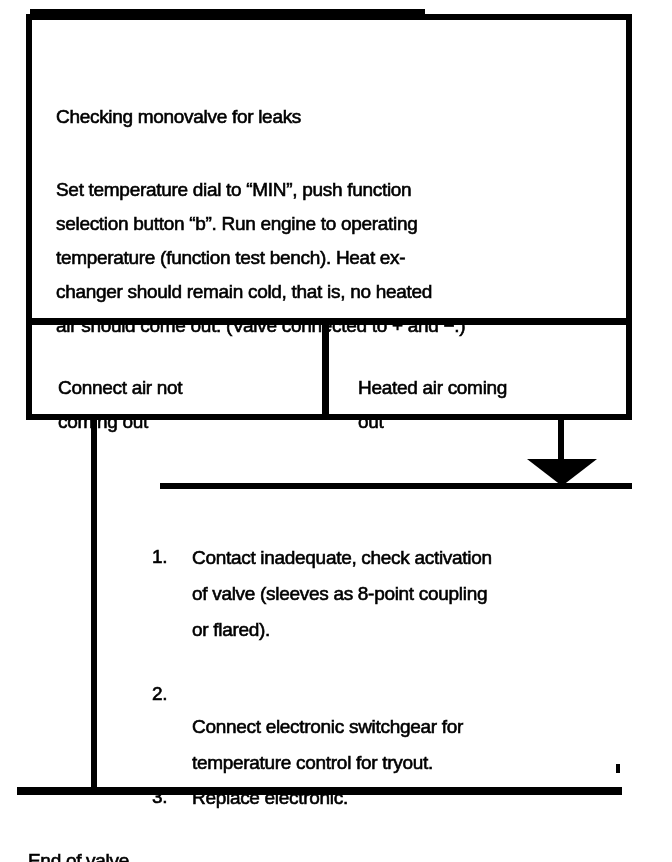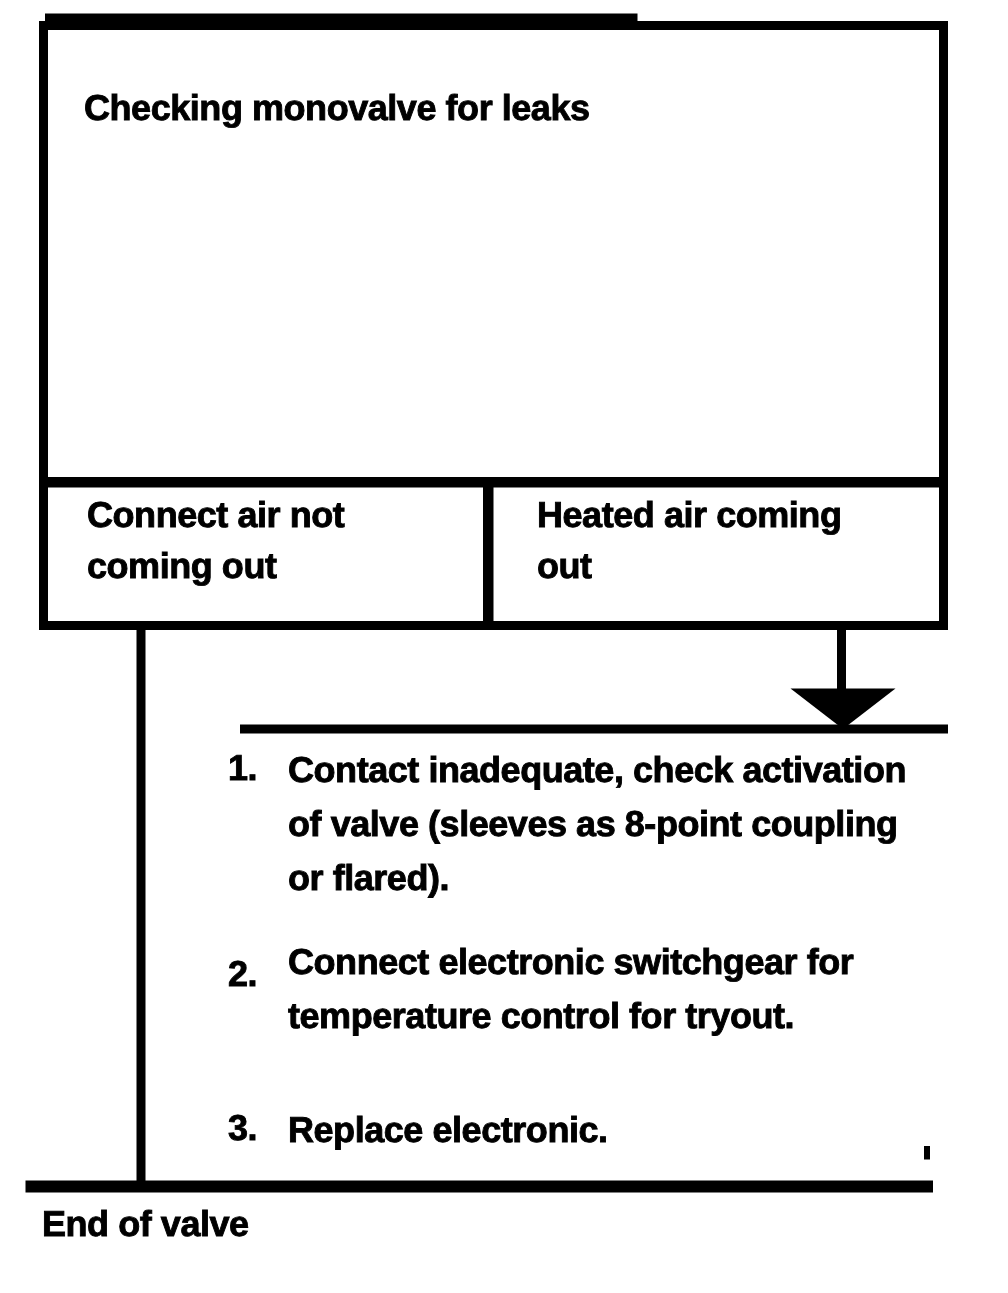--- a/index.html
+++ b/index.html
@@ -11,26 +11,27 @@
     position: relative;
     width: 672px;
     height: 862px;
     background: #ffffff;
     overflow: hidden;
     font-family: "Liberation Sans", sans-serif;
     color: #000;
   }
   .txt {
     position: absolute;
-    font-weight: 700;
-    font-size: 24px;
+    font-weight: 400;
+    font-size: 19px;
     line-height: 34px;
     letter-spacing: -0.3px;
     white-space: pre-line;
     color: #000;
+    margin-top: 44px;
     -webkit-text-stroke: 0.6px #000;
   }
   .outer-box {
     position: absolute;
     left: 26px; top: 14px;
     width: 606px; height: 406px;
     border: 6px solid #000;
     box-sizing: border-box;
   }
   .hline, .vline, .artifact {
@@ -58,37 +59,42 @@
   .para-txt    { left: 56px; top: 129px; width: 545px; }
   .cell-left   { left: 58px;  top: 327px; width: 250px; }
   .cell-right  { left: 358px; top: 327px; width: 260px; }
   .footer-txt  { left: 28px;  top: 800px; width: 300px; }
 
   .remedy-num  { width: 36px; }
   .remedy-body { line-height: 36px; }
   .num-1  { left: 152px; top: 496px; }
   .txt-1  { left: 192px; top: 496px; width: 430px; }
   .num-2  { left: 152px; top: 633px; }
-  .txt-2  { left: 192px; top: 624px; width: 430px; }
+  .txt-2  { left: 192px; top: 665px; width: 430px; }
   .num-3  { left: 152px; top: 736px; }
   .txt-3  { left: 192px; top: 736px; width: 430px; }
 </style>
 </head>
 <body>
 
 <div class="canvas">
 
   <div class="artifact artifact-top"></div>
   <div class="artifact artifact-tick"></div>
 
   <div class="outer-box"></div>
   <div class="hline h-divider"></div>
   <div class="vline v-divider"></div>
 
   <div class="txt title-txt">Checking monovalve for leaks</div>
+  <div class="txt para-txt">Set temperature dial to “MIN”, push function
+selection button “b”. Run engine to operating
+temperature (function test bench). Heat ex-
+changer should remain cold, that is, no heated
+air should come out. (Valve connected to + and −.)</div>
 
   <div class="txt cell-left">Connect air not
 coming out</div>
   <div class="txt cell-right">Heated air coming
 out</div>
 
   <div class="vline left-connector"></div>
   <div class="vline arrow-stem"></div>
   <div class="arrow-head"></div>
   <div class="hline remedies-rule"></div>

